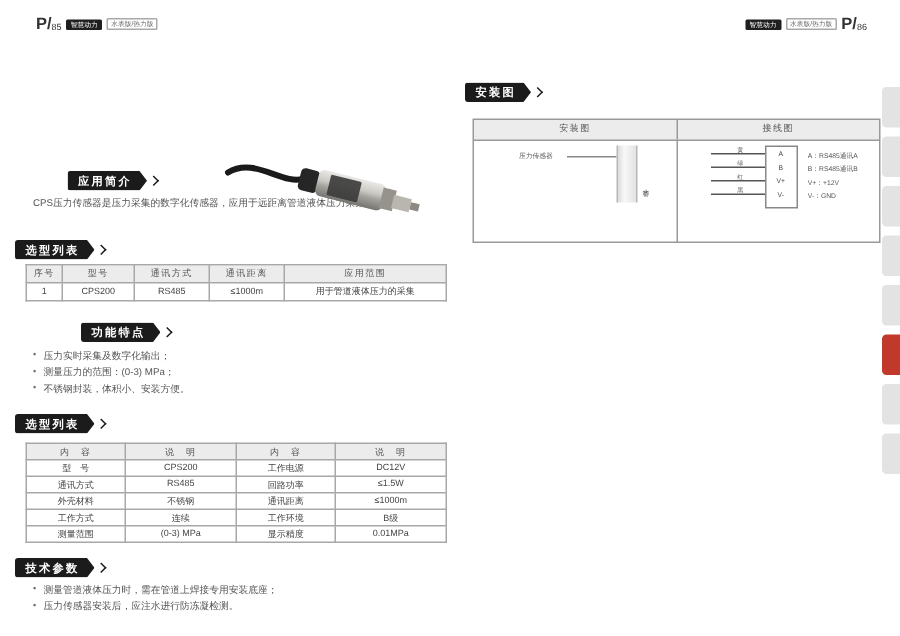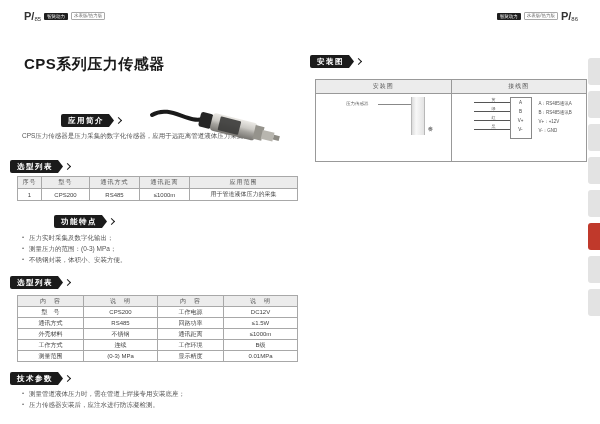--- a/index.html
+++ b/index.html
@@ -80,23 +80,22 @@
     <span class="bdark">智慧动力</span>
     <span class="blight">水表版/热力版</span>
   </div>
 
   <div class="hdr hdr-right">
     <span class="bdark">智慧动力</span>
     <span class="blight">水表版/热力版</span>
     <span class="pn"><span>P/</span><span class="idx">86</span></span>
   </div>
 
-  <div class="title">CPS系列压力传感器</div>
-
-  <div class="sec" style="left:26px;top:114px;padding-left:35px;">
+
+  <div class="sec" style="left:10px;top:114px;padding-left:35px;">
     <span class="flag">应用简介</span>
     <span class="chev"></span>
   </div>
   <div class="smalltext intro-text">CPS压力传感器是压力采集的数字化传感器，应用于远距离管道液体压力采集。</div>
 
   <svg class="photo" viewBox="0 0 140 56">
     <defs>
       <linearGradient id="met" x1="0" y1="0" x2="0" y2="1">
         <stop offset="0" stop-color="#eceae6"></stop>
           <stop offset="0.4" stop-color="#cbc9c4"></stop>

